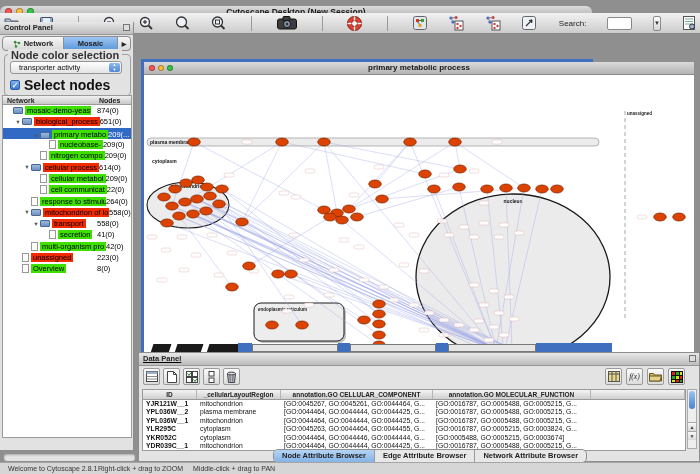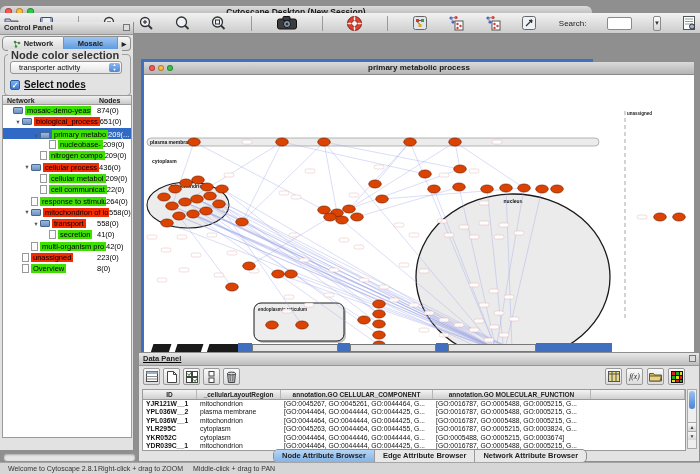--- a/index.html
+++ b/index.html
@@ -35,21 +35,21 @@
   #groupbox{left:4px;top:32px;width:125px;height:40px;border:1px solid #9f9f9f;border-radius:4px;}
   #groupbox-legend{left:8px;top:27px;background:#e2e2e2;padding:0 3px;font-size:11px;font-weight:bold;color:#333;}
   #color-combo{left:10px;top:39px;width:112px;height:13px;background:linear-gradient(#ffffff,#e3e3e3);
                border:1px solid #969696;border-radius:3px;box-sizing:border-box;font-size:7.5px;color:#111;
                line-height:11px;padding-left:8px;}
   #combo-stepper{right:1px;top:1px;width:11px;height:9px;background:linear-gradient(#8db9ee,#4d86d8);
                  border-radius:2px;color:#fff;font-size:4px;line-height:4.5px;text-align:center;}
   #select-nodes-row{left:10px;top:57px;height:11px;display:flex;align-items:center;gap:4px;}
   #select-nodes-check{width:10px;height:10px;border-radius:2px;background:linear-gradient(#7fb2ec,#3c7ad2);
                       border:1px solid #2c5d9e;box-sizing:border-box;color:#fff;font-size:8px;line-height:9px;text-align:center;font-weight:bold;}
-  #select-nodes-label{font-size:10px;font-weight:bold;color:#111;text-decoration:underline;}
+  #select-nodes-label{font-size:14px;font-weight:bold;color:#111;}
   #tree-header{left:2px;top:73px;width:130px;height:10px;background:linear-gradient(#f0f0f0,#c9c9c9);
                border:1px solid #9a9a9a;box-sizing:border-box;font-size:7px;font-weight:bold;color:#222;}
   #tree-list{left:2px;top:83px;width:130px;height:333px;background:#fff;border:1px solid #9a9a9a;border-top:none;
              box-sizing:border-box;overflow:hidden;}
   .trow{height:11.3px;display:flex;align-items:center;white-space:nowrap;}
   .trow.sel{background:var(--selblue);align-items:flex-end;}
   .ind{display:inline-block;height:1px;flex:none;}
   .arw{width:8px;font-size:5.5px;color:#555;flex:none;text-align:center;}
   .fold{width:10px;height:7px;background:linear-gradient(#9db9dd,#6e92c2);border:1px solid #49688f;border-radius:1px;flex:none;box-sizing:border-box;}
   .file{width:7px;height:9px;background:#fdfdfd;border:1px solid #999;flex:none;box-sizing:border-box;}
@@ -302,21 +302,21 @@
           <span class="arw"></span>
           <span class="file"></span>
           <span class="tlabel green">nitrogen compo</span>
           <span class="tval">209(0)</span>
         </div>
         <div class="trow">
           <span class="ind" style="width: 20px;"></span>
           <span class="arw">▼</span>
           <span class="fold"></span>
           <span class="tlabel red">cellular process</span>
-          <span class="tval">436(0)</span>
+          <span class="tval">614(0)</span>
         </div>
         <div class="trow">
           <span class="ind" style="width: 29px;"></span>
           <span class="arw"></span>
           <span class="file"></span>
           <span class="tlabel green">cellular metabol</span>
           <span class="tval">209(0)</span>
         </div>
         <div class="trow">
           <span class="ind" style="width: 29px;"></span>

